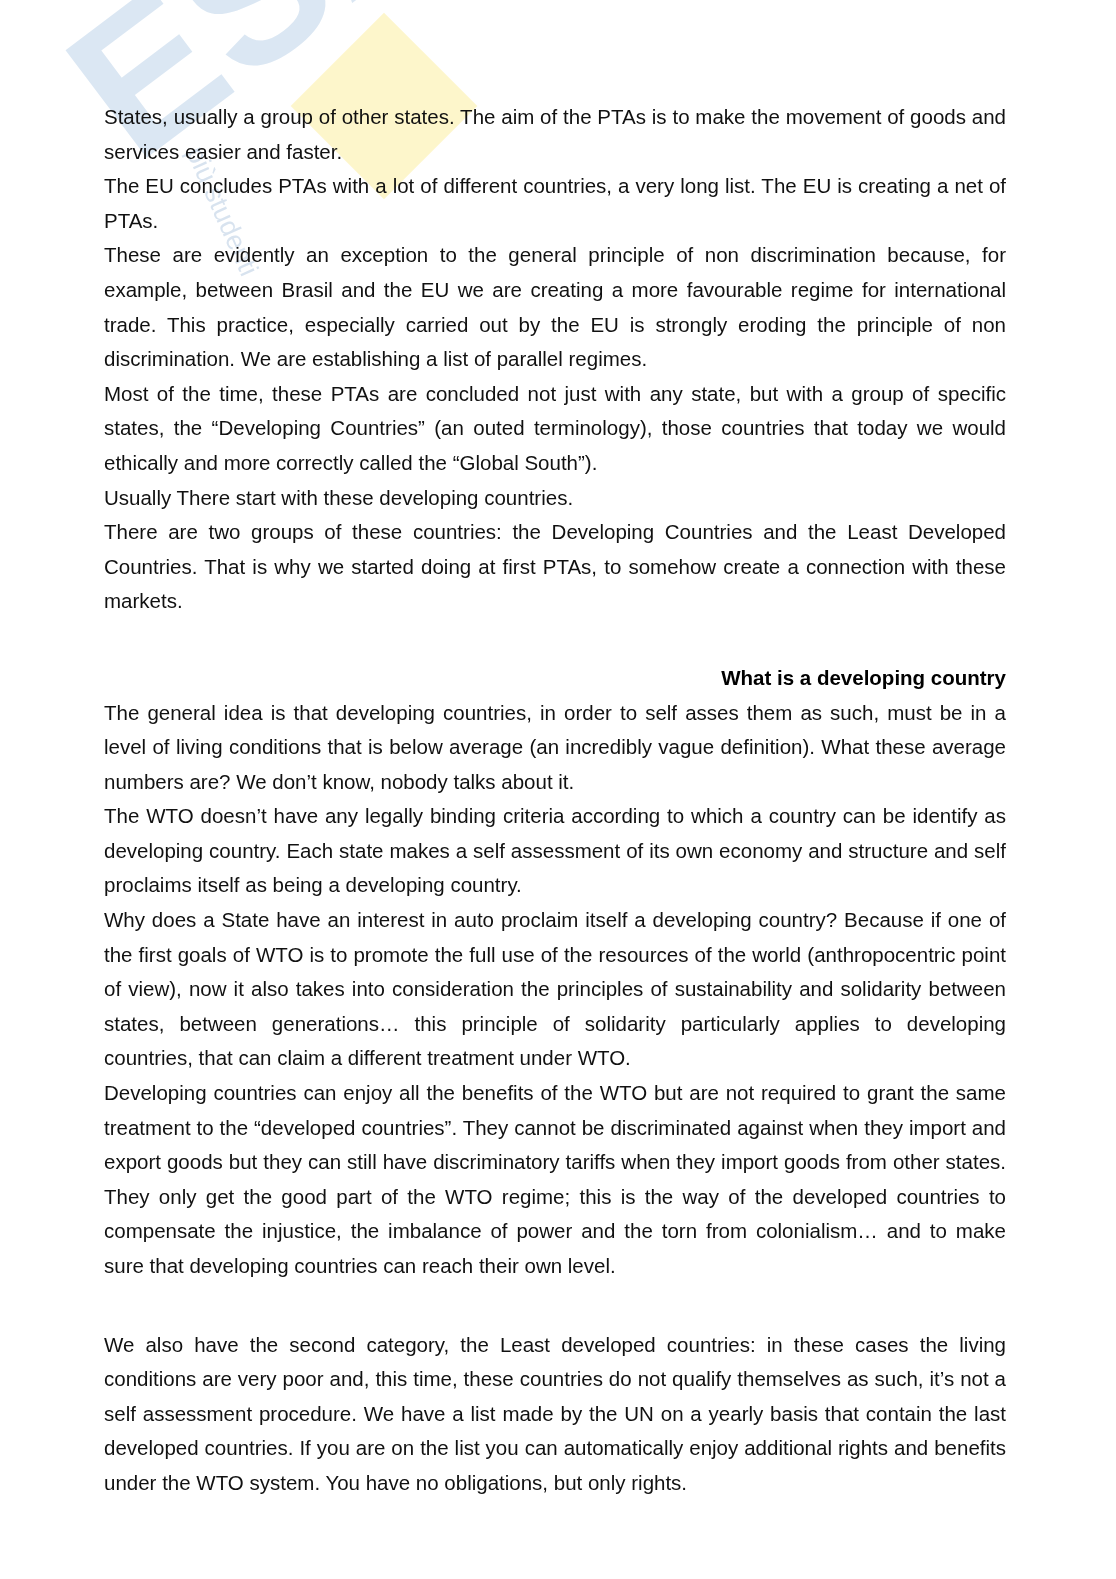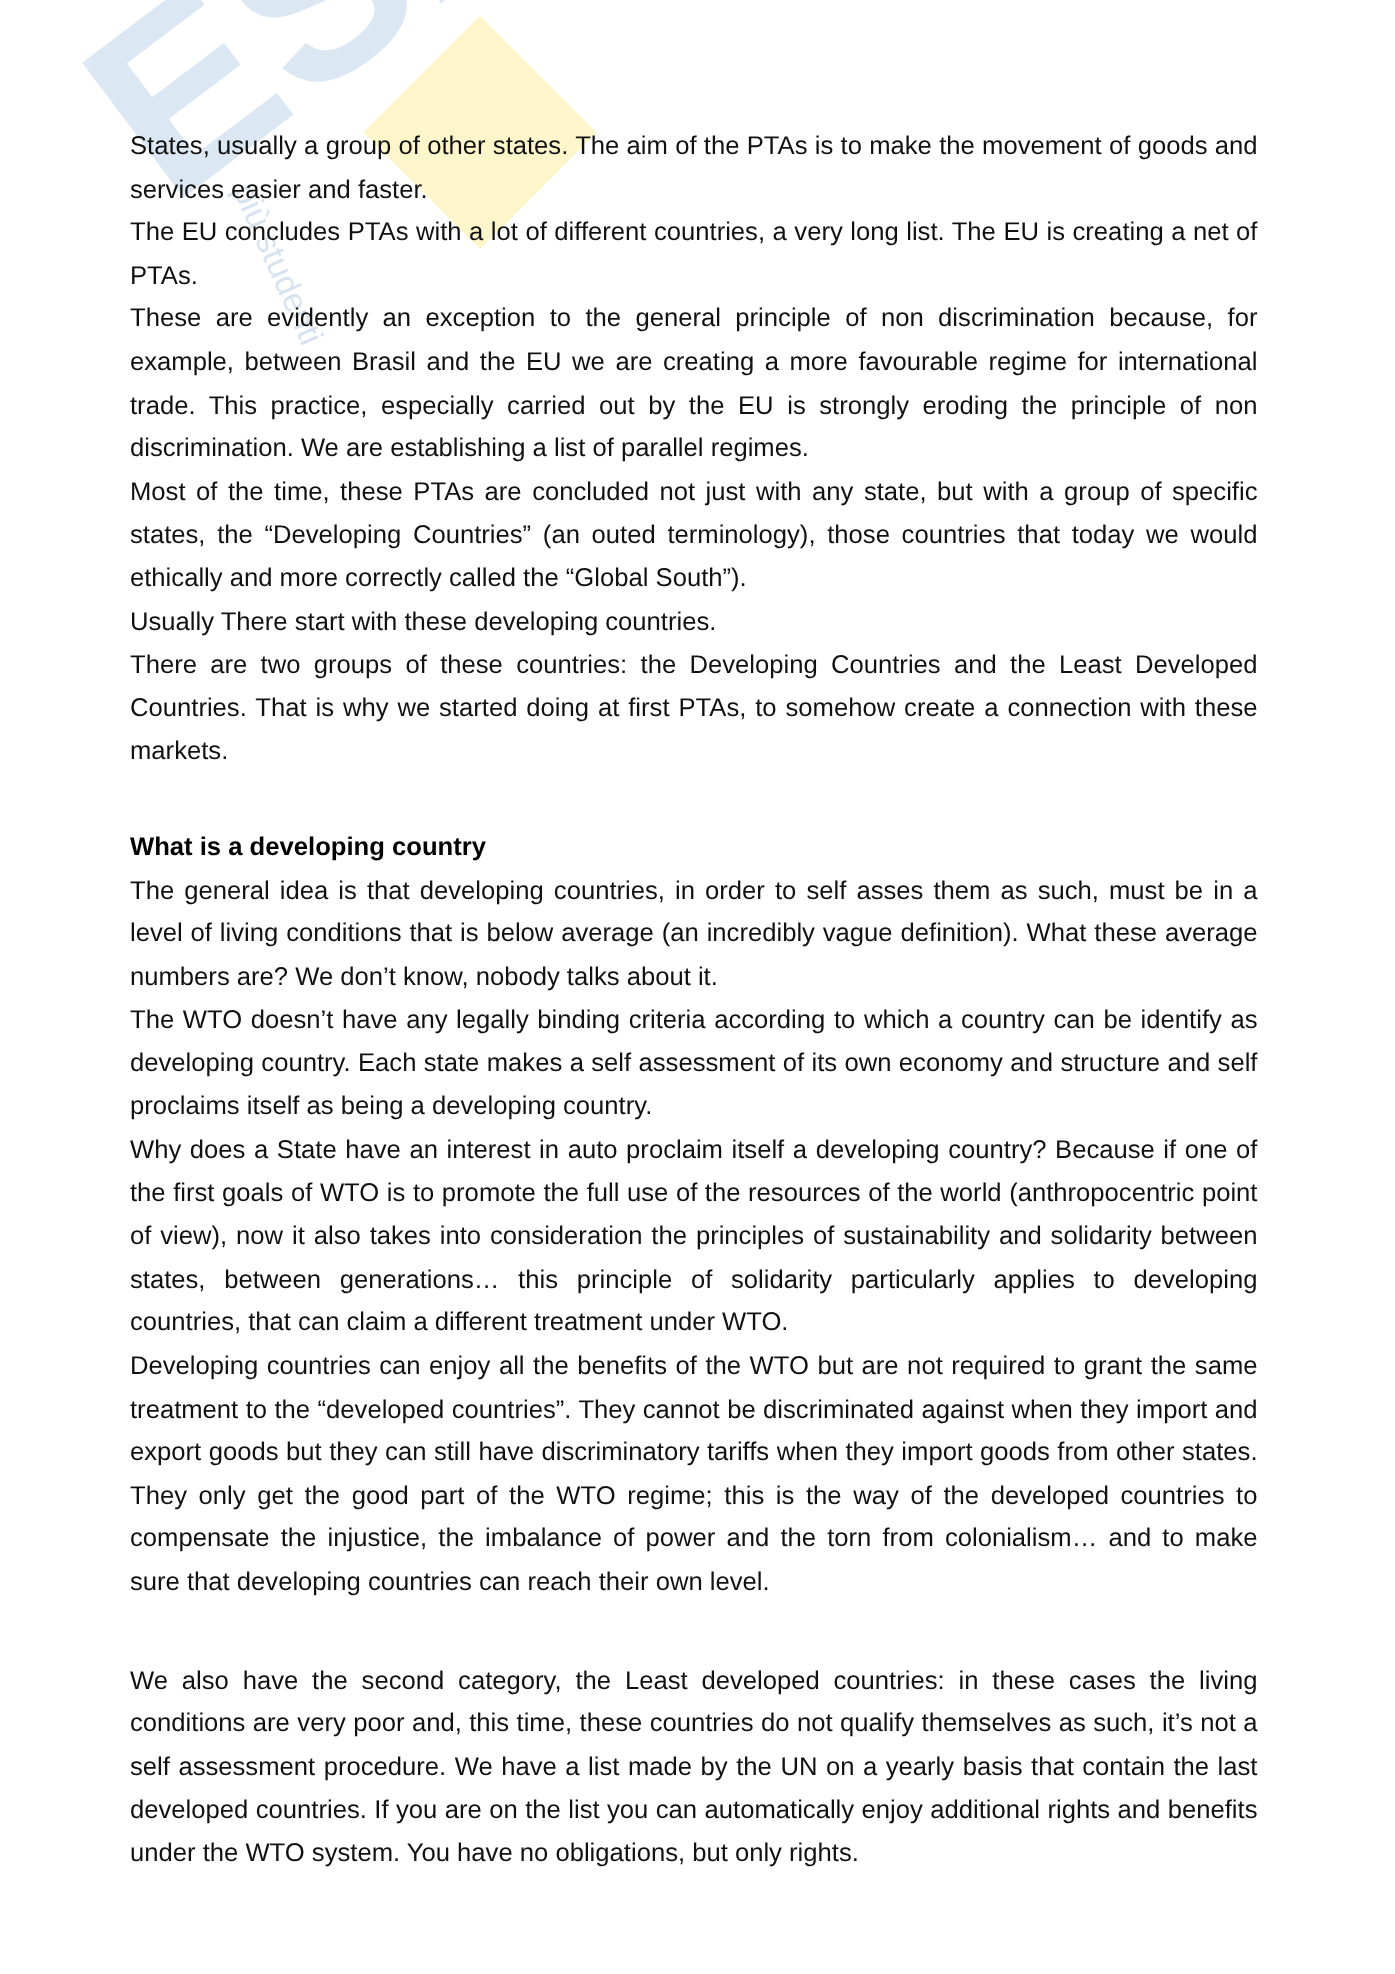--- a/index.html
+++ b/index.html
@@ -76,21 +76,21 @@
     text-justify: inter-word;
     margin: 0;
     color: #111111;
     -webkit-font-smoothing: antialiased;
   }
   .heading {
     font-size: 20.5px;
     line-height: 34.6px;
     font-weight: bold;
     margin: 0;
-    text-align: left;
+    text-align: right;
     color: #000000;
   }
   .gap-big {
     height: 42px;
   }
   .gap-para {
     height: 44px;
   }
 </style>
 </head>

